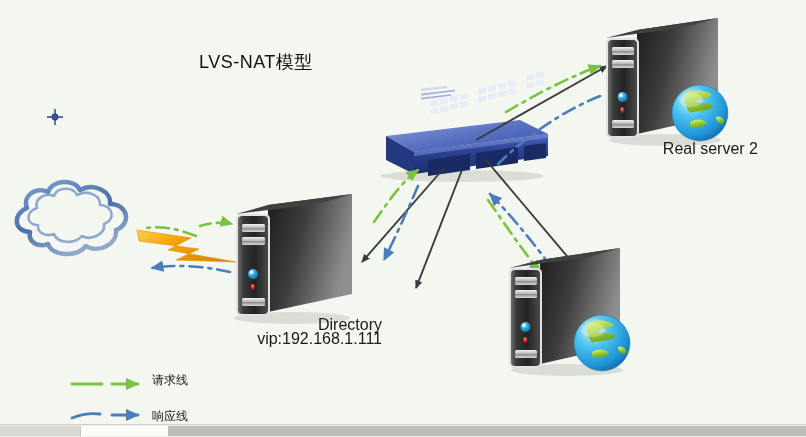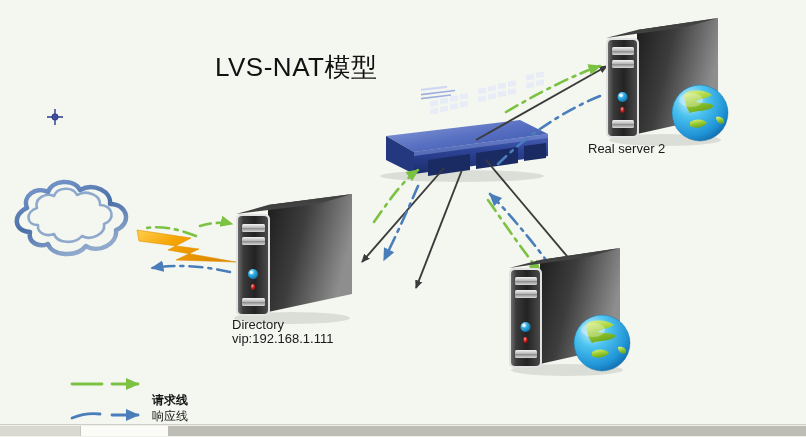--- a/index.html
+++ b/index.html
@@ -21,39 +21,39 @@
     top: 0;
     width: 806px;
     height: 437px;
   }
   .txt {
     position: absolute;
     color: #1a1a1a;
     white-space: nowrap;
   }
   #page-title {
-    left: 215px;
+    left: 199px;
     top: 50px;
-    font-size: 26px;
+    font-size: 18px;
     letter-spacing: 0.5px;
     color: #111111;
   }
   .node-label {
-    font-size: 13px;
-    text-align: left;
+    font-size: 16px;
+    text-align: right;
     line-height: 14px;
   }
   #label-director   { left: 232px; top: 318px; width: 150px; }
   #label-rs2        { left: 588px; top: 142px; width: 170px; }
   #label-rs1        { left: 498px; top: 372px; width: 170px; }
   .legend-text {
     font-size: 12px;
     color: #161616;
   }
-  #legend-req-text  { left: 152px; top: 392px; font-weight: bold; }
+  #legend-req-text  { left: 152px; top: 372px; }
   #legend-resp-text { left: 152px; top: 408px; }
 
   
   #scrollbar {
     position: absolute;
     left: 0;
     bottom: 0;
     width: 806px;
     height: 12px;
     background: #f0f0ea;

